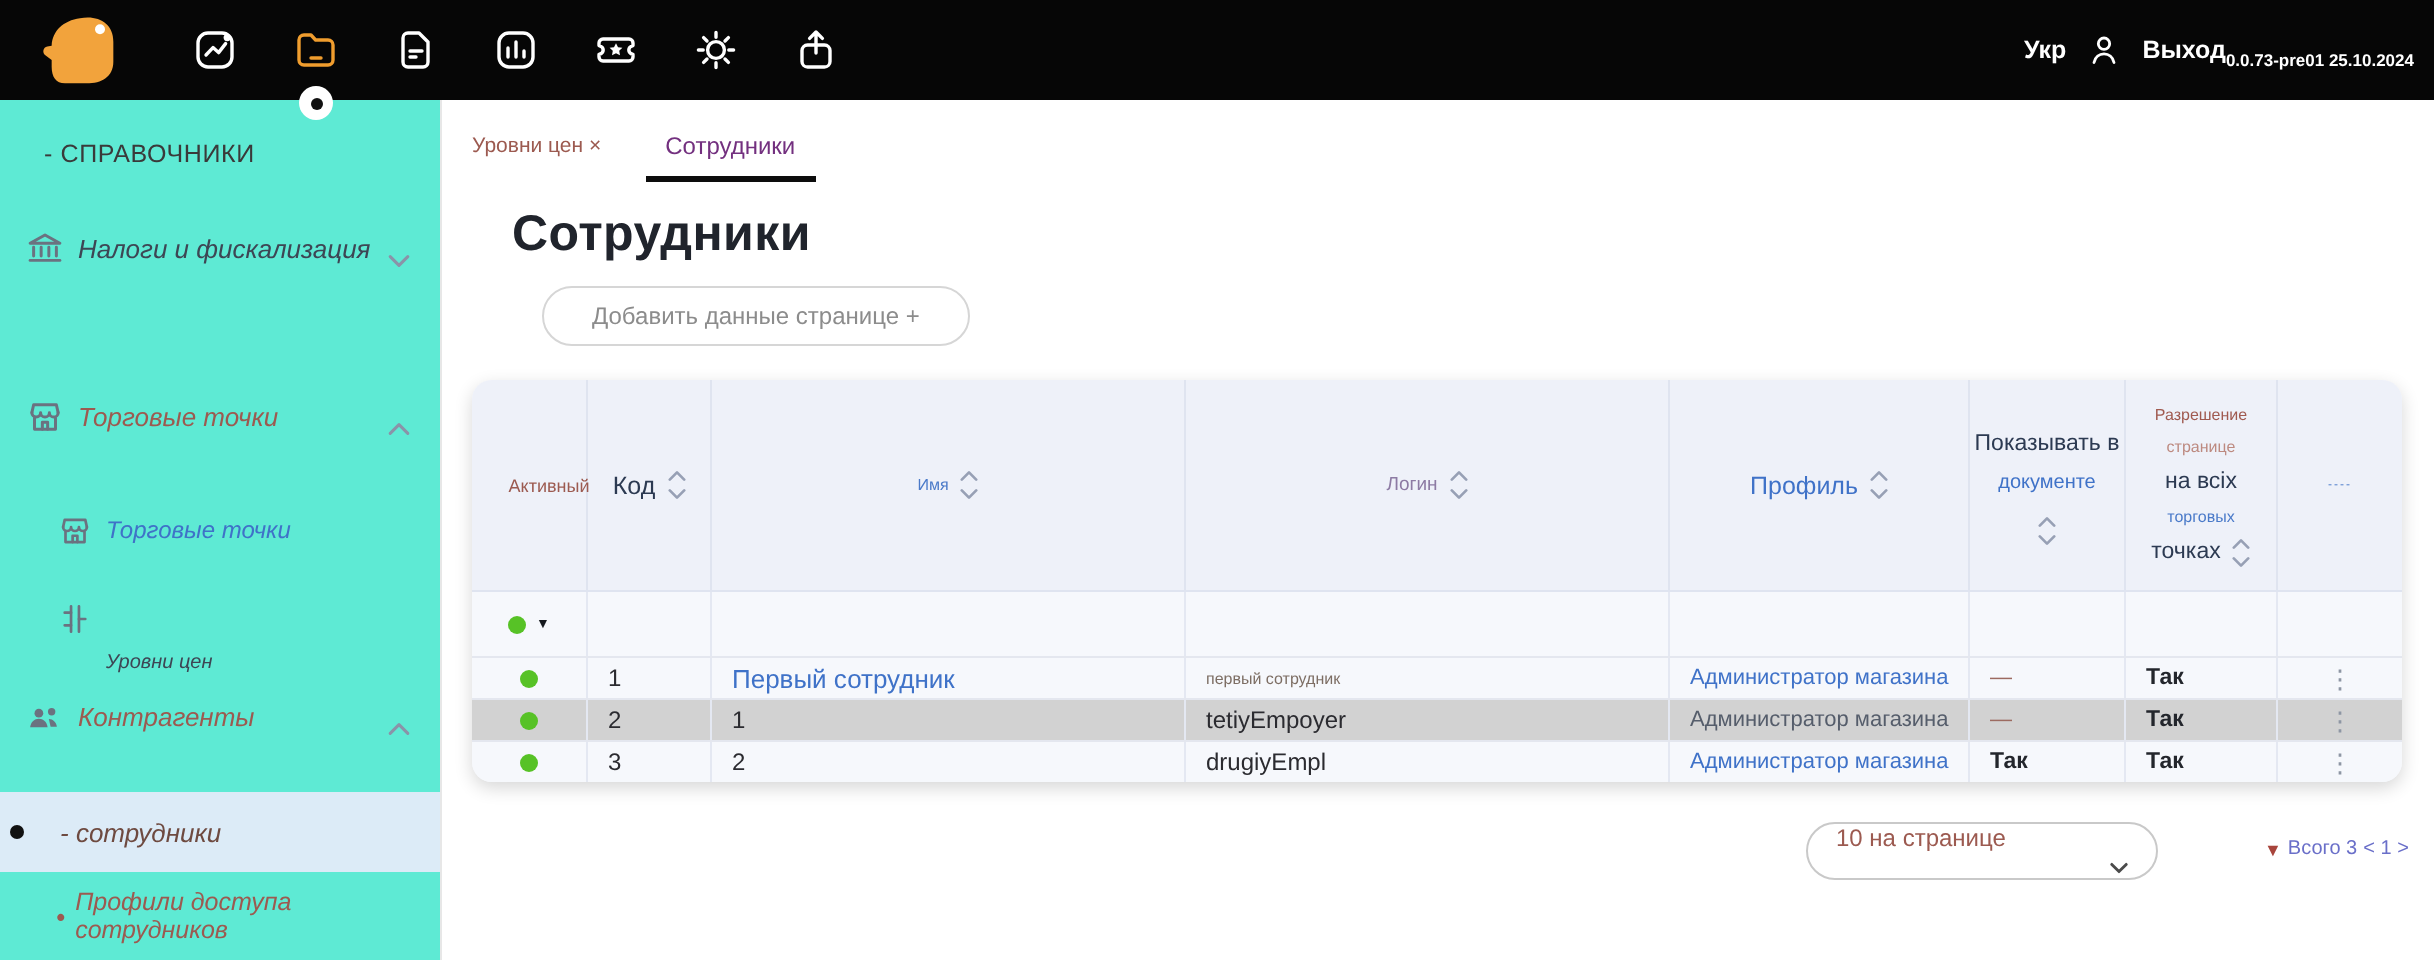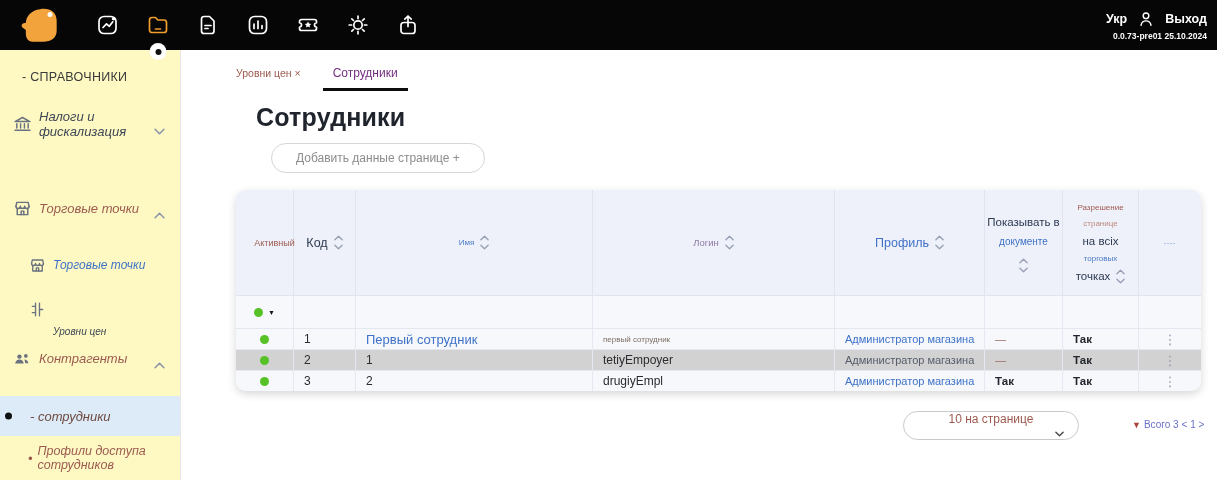--- a/index.html
+++ b/index.html
@@ -10,27 +10,27 @@
   }
   
   .topbar{position:absolute;left:0;top:0;width:1217px;height:50px;background:#060606;display:flex;align-items:center;z-index:10;}
   .logo{margin-left:18px;width:44px;height:42px;display:flex;align-items:center;justify-content:center;cursor:pointer;}
   .topnav{display:flex;gap:26px;margin-left:34px;align-items:center;}
   .nav-icon{position:relative;width:24px;height:24px;color:#fff;cursor:pointer;display:flex;align-items:center;justify-content:center;}
   .nav-icon.active{color:#F09D2E;}
   .nav-dot{position:absolute;top:30px;left:50%;transform:translateX(-50%);width:17px;height:17px;border-radius:50%;background:#fff;display:flex;align-items:center;justify-content:center;}
   .nav-dot i{width:6px;height:6px;border-radius:50%;background:#111;}
   .st{fill:none;stroke:currentColor;stroke-width:1.7;stroke-linecap:round;stroke-linejoin:round;}
-  .tb-right{margin-left:auto;display:flex;flex-direction:column;align-items:flex-end;padding-right:10px;color:#fff;}
+  .tb-right{margin-left:auto;display:flex;flex-direction:row;align-items:flex-end;padding-right:10px;color:#fff;}
   .tb-right-row{display:flex;align-items:center;gap:9px;font-size:12.5px;font-weight:bold;}
   .tb-right-row .lang,.tb-right-row .logout{cursor:pointer;}
   .tb-user{width:20px;height:20px;color:#fff;cursor:pointer;}
   .tb-version{font-size:8.5px;font-weight:bold;margin-top:2px;}
   
-  .sidebar{position:absolute;left:0;top:50px;width:181px;height:430px;background:#fef9c3;border-right:1px solid #e7e7e7;}
+  .sidebar{position:absolute;left:0;top:50px;width:221px;height:430px;background:#5eead4;border-right:1px solid #e7e7e7;}
   .sb-title{position:absolute;left:22px;top:20px;font-size:12.5px;color:#3a3a3a;letter-spacing:.3px;}
   .sb-item{position:absolute;left:0;width:100%;height:40px;display:flex;align-items:center;cursor:pointer;font-style:italic;}
   .sb-item .ic{width:21px;height:21px;margin-left:12px;color:#6b7280;flex:none;}
   .sb-item .lbl{margin-left:6px;font-size:13px;color:#3d4654;}
   .sb-item .chev{margin-left:auto;margin-right:15px;width:11px;height:7px;color:#8a93a8;}
   .sb-item.open .lbl{color:#9c5a50;}
   .sb-sub .ic{margin-left:28px;width:19px;height:19px;}
   .sb-sub .lbl{font-size:12px;}
   .sb-sub.blue .lbl{color:#3F72C8;}
   .sb-sub.tiny .lbl{font-size:10px;color:#3d4654;margin-top:44px;}
@@ -77,21 +77,21 @@
   .cell-link{color:#3F72C8;font-size:12px;cursor:pointer;}
   .cell-link.big{font-size:13px;}
   .cell-text{font-size:12px;color:#2b2b30;}
   .cell-login-sm{font-size:8px;color:#7d6e64;}
   .cell-profile{font-size:11px;color:#3F72C8;cursor:pointer;}
   .cell-profile.muted{color:#555d6b;cursor:default;}
   .cell-dash{font-size:11px;color:#9c6a60;}
   .cell-yes{font-size:11.5px;font-weight:600;color:#23262c;}
   .vdots{font-size:13px;color:#8e96a4;cursor:pointer;line-height:13px;}
   
-  .pagesize{position:absolute;left:903px;top:411px;width:176px;height:29px;border:1px solid #c9c9c9;border-radius:15px;background:#fff;display:flex;align-items:center;padding:0 14px;color:#9c5a50;font-size:12px;cursor:pointer;flex-direction:column;}
+  .pagesize{position:absolute;left:903px;top:411px;width:176px;height:29px;border:1px solid #c9c9c9;border-radius:15px;background:#fff;display:flex;align-items:flex-start;padding:0 14px;color:#9c5a50;font-size:12px;cursor:pointer;flex-direction:column;}
   .pagesize .caret{margin-left:auto;color:#4b4b4b;}
   .total{position:absolute;left:1132px;top:419px;display:flex;align-items:center;gap:3px;font-size:10px;color:#6a6fc9;}
   .pg-tri{color:#a8453c;font-size:9px;}
   .pg-pager{cursor:pointer;}
 </style>
 </head>
 <body>
 
 <div class="screen">
 

